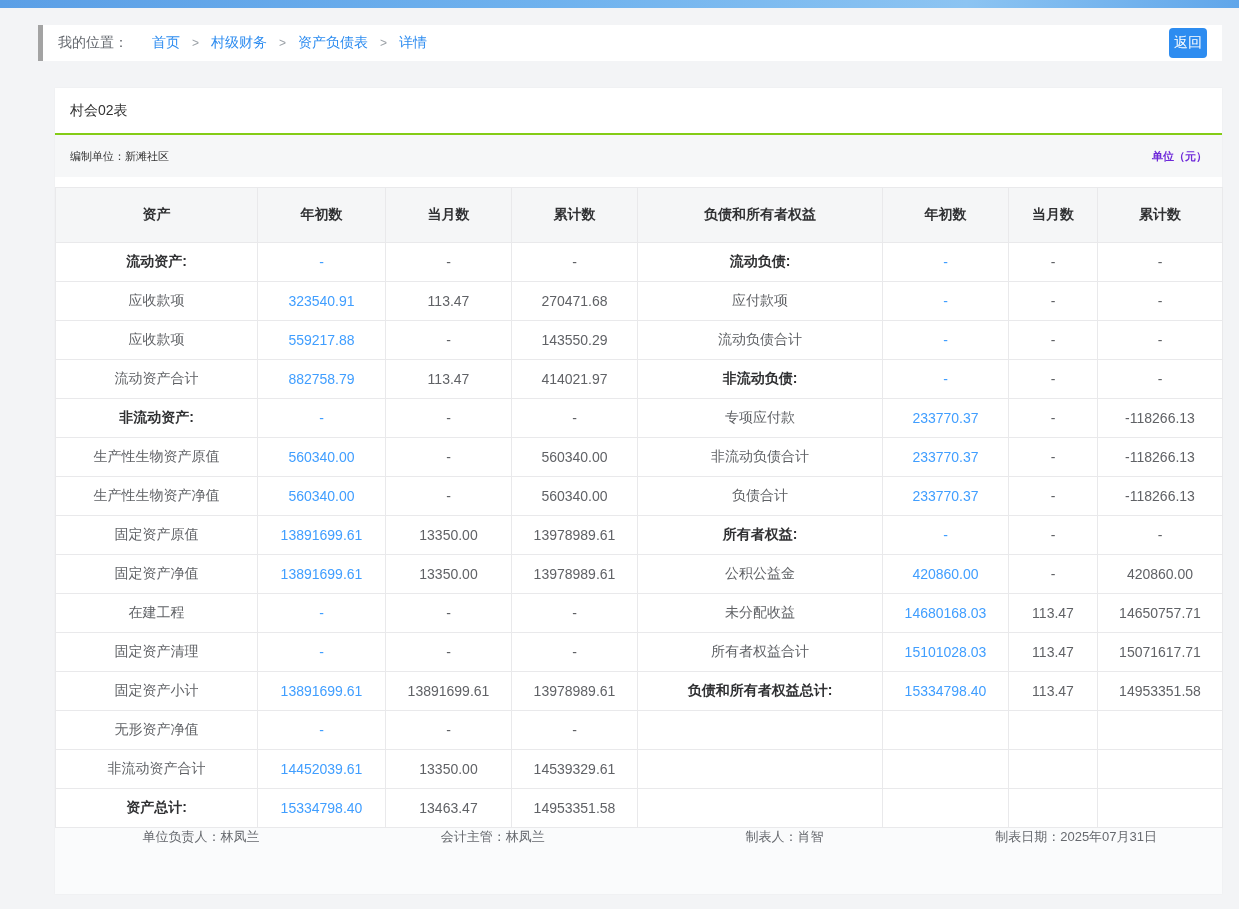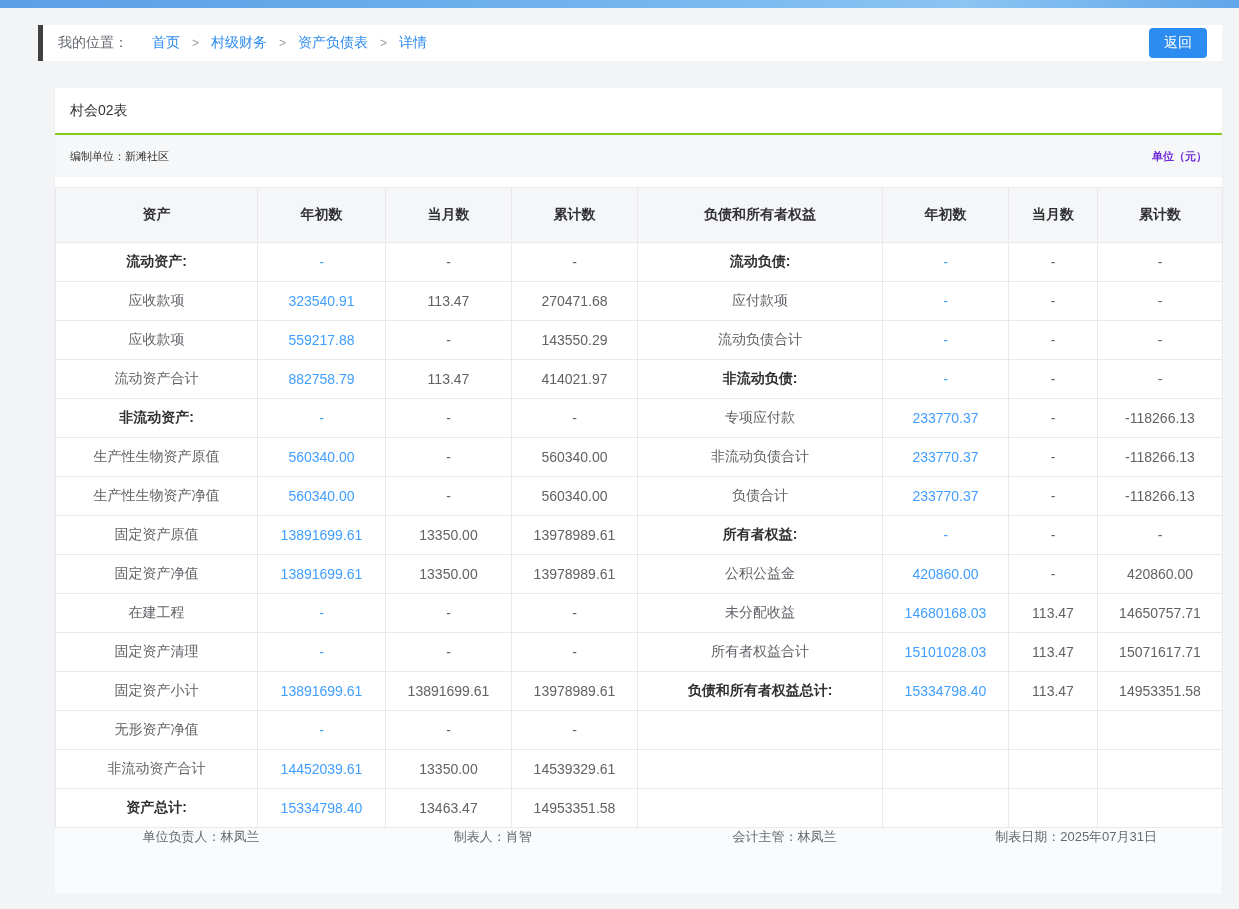--- a/index.html
+++ b/index.html
@@ -10,36 +10,36 @@
     overflow:hidden;
   }
   .top-strip{
     height:8px;
     background:linear-gradient(90deg,#5b9fe6 0%,#6fb2ee 45%,#8cc4f2 78%,#60a6ea 100%);
   }
   .crumb-bar{
     margin:17px 17px 0 38px;
     height:36px;
     background:#ffffff;
-    border-left:5px solid #404040;
+    border-left:5px solid #a3a3a3;
     display:flex;
     align-items:center;
     padding:0 15px;
   }
   .crumb-label{ color:#666a70; font-size:14px; margin-right:24px; }
   .crumb-link{ color:#2d8cf0; font-size:14px; cursor:pointer; text-decoration:none; }
   .crumb-sep{ color:#9aa0a6; font-size:12px; margin:0 12px; }
   .back-btn{
     margin-left:auto;
     background:#2d8cf0;
     color:#fff;
     border:none;
     border-radius:4px;
     font-size:14px;
-    width:58px;
+    width:38px;
     height:30px;
     cursor:pointer;
     font-family:inherit;
   }
   .card{
     margin:27px 17px 0 55px;
     width:1167px;
     background:#ffffff;
     box-shadow:0 0 2px rgba(0,0,0,0.04);
   }
@@ -302,22 +302,22 @@
           <td></td>
         </tr>
       </tbody>
   </table>
 
   <div class="sig-row">
     <span class="sig-item">
       <span>单位负责人：</span><span>林凤兰</span>
     </span>
     <span class="sig-item">
+      <span>会计主管：</span><span>林凤兰</span>
+    </span>
+    <span class="sig-item">
       <span>制表人：</span><span>肖智</span>
-    </span>
-    <span class="sig-item">
-      <span>会计主管：</span><span>林凤兰</span>
     </span>
     <span class="sig-item">
       <span>制表日期：</span><span>2025年07月31日</span>
     </span>
   </div>
 </div>
 
 </body></html>

